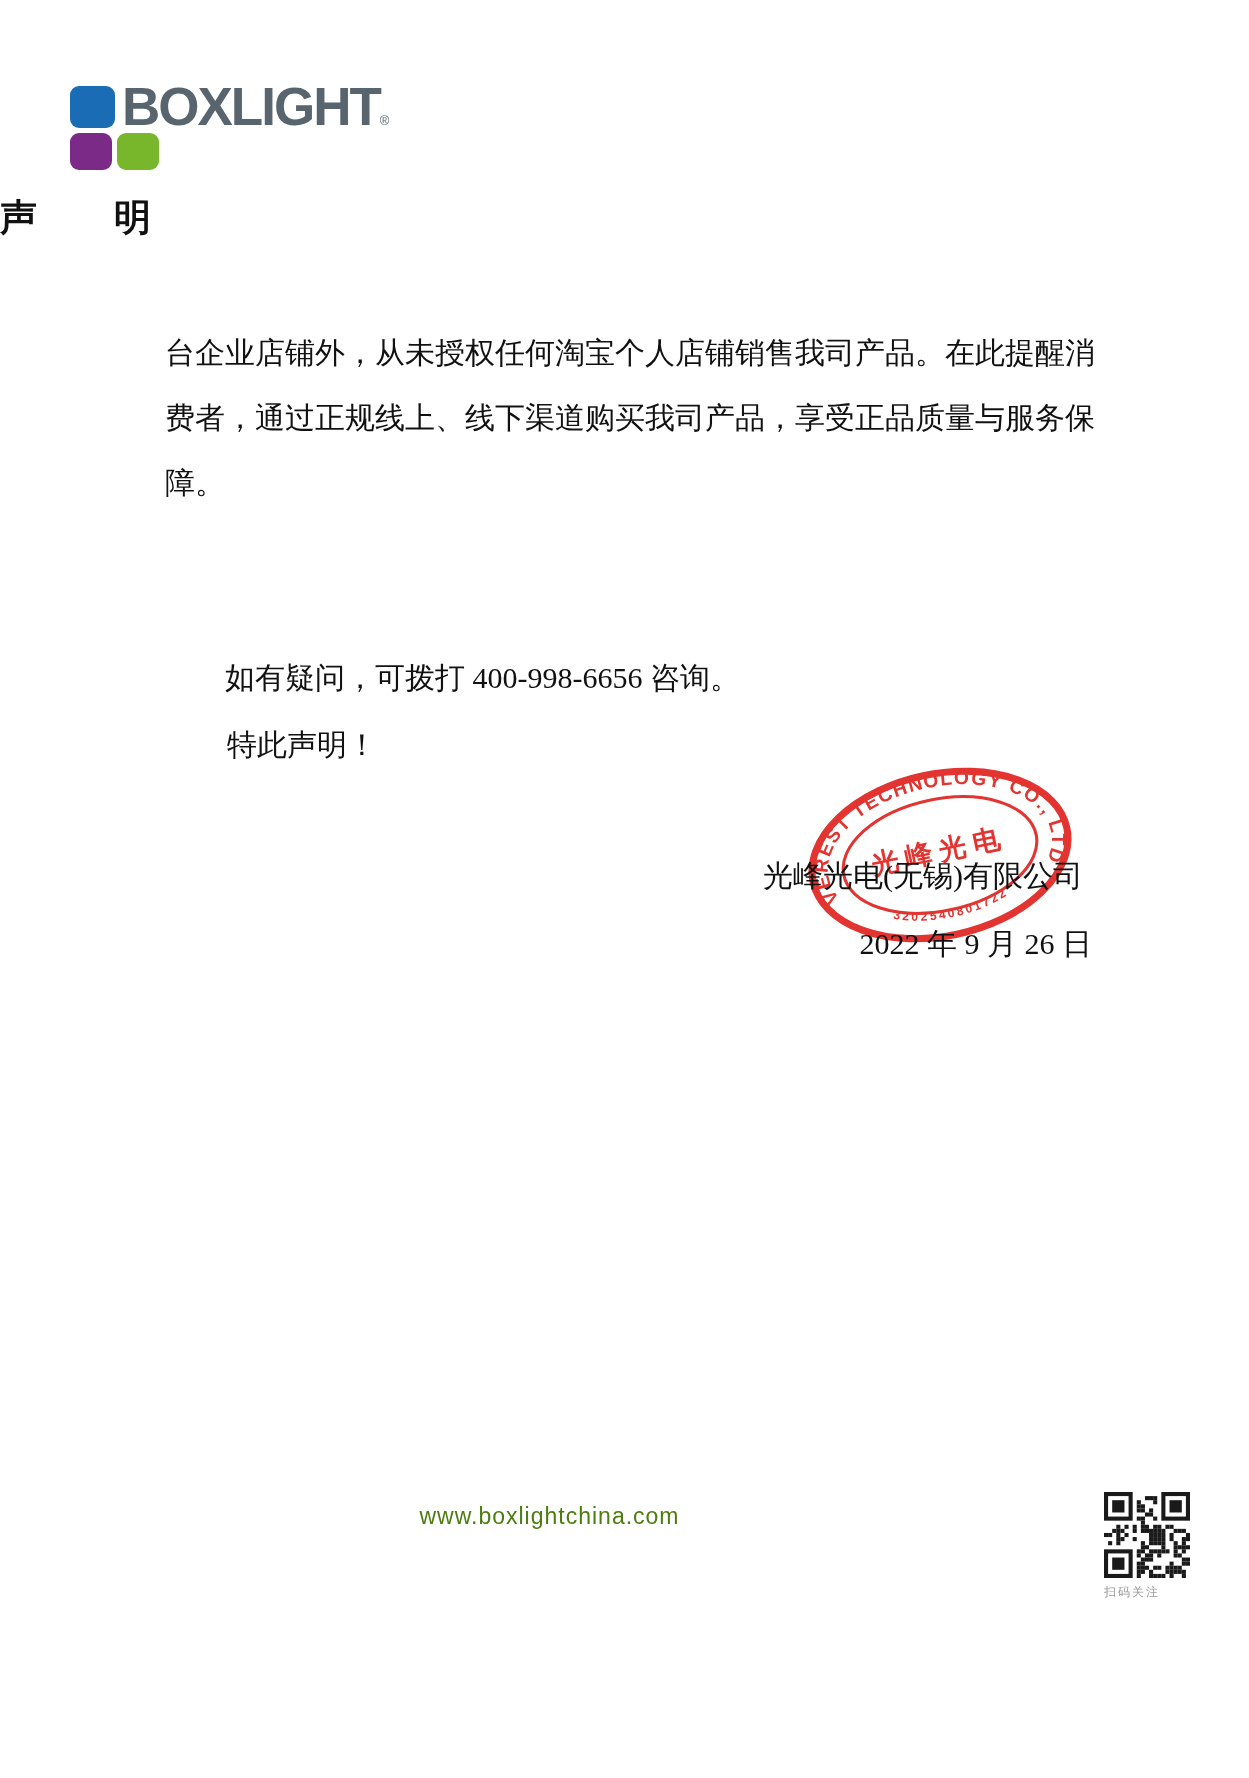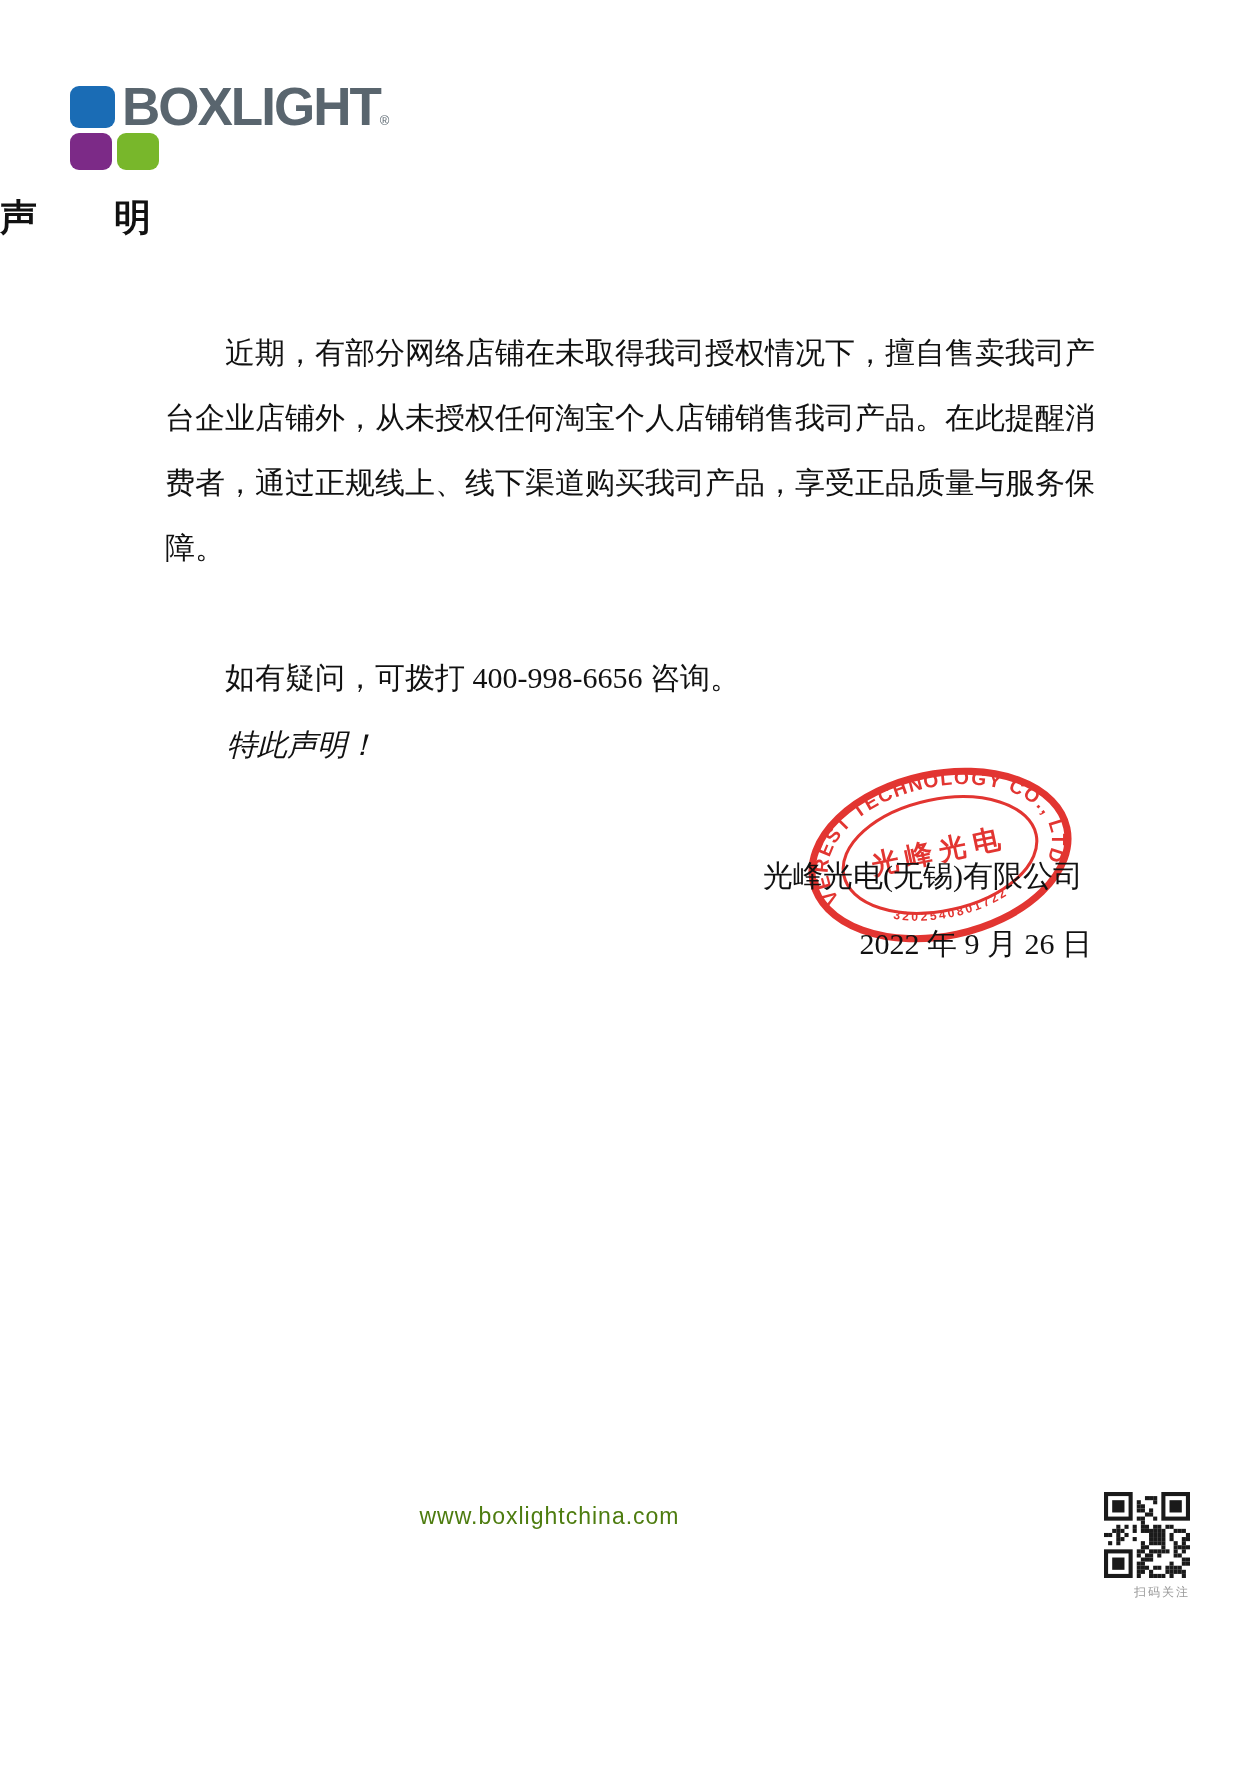--- a/index.html
+++ b/index.html
@@ -42,21 +42,21 @@
     white-space:nowrap;
   }
   .body-line{height:65px;}
   .body-line.first{text-indent:60px;}
   .hotline{
     position:absolute;left:165px;top:645px;width:935px;
     font-size:30px;line-height:65px;text-indent:60px;white-space:nowrap;
   }
   .closing{
     position:absolute;left:165px;top:712px;width:935px;
-    font-size:30px;line-height:65px;text-indent:62px;white-space:nowrap;font-style:italic;
+    font-size:30px;line-height:65px;text-indent:62px;white-space:nowrap;
   }
 
   
   .company-name{
     position:absolute;right:166px;top:856px;
     font-size:30px;white-space:nowrap;z-index:3;
   }
   .doc-date{
     position:absolute;right:157px;top:924px;
     font-size:30px;white-space:nowrap;z-index:3;
@@ -72,41 +72,40 @@
   
   .footer-url{
     position:absolute;left:0;right:150px;top:1503px;
     text-align:center;
     font-family:"Liberation Sans","DejaVu Sans",sans-serif;
     font-size:23px;color:#4d7c0f;letter-spacing:1px;
   }
   .qr{position:absolute;left:1104px;top:1492px;width:86px;height:86px;}
   .qr-caption{
     position:absolute;left:1104px;top:1584px;width:86px;
-    text-align:right;
+    text-align:left;
     font-family:"Liberation Sans","DejaVu Sans",sans-serif;
     font-size:12px;color:#9a9a9a;letter-spacing:2px;white-space:nowrap;
   }
 </style>
 </head>
 <body>
 
 <div class="page">
 
   <div class="logo">
     <div class="logo-sq sq-blue" style="background: rgb(26, 108, 181);"></div>
     <div class="logo-sq sq-purple" style="background: rgb(124, 42, 135);"></div>
     <div class="logo-sq sq-green" style="background: rgb(120, 183, 43);"></div>
     <div class="logo-brand" style="color: rgb(89, 101, 110);"><span>BOXLIGHT</span><span class="logo-reg">®</span></div>
   </div>
 
   <div class="doc-title">声　　明</div>
 
   <div class="body-block">
-    <div class="body-line first">近期，有部分网络店铺在未取得我司授权情况下，擅自售卖我司产</div>
     <div class="body-line">台企业店铺外，从未授权任何淘宝个人店铺销售我司产品。在此提醒消</div>
     <div class="body-line">费者，通过正规线上、线下渠道购买我司产品，享受正品质量与服务保</div>
     <div class="body-line">障。</div>
   </div>
 
   <div class="hotline">如有疑问，可拨打 400-998-6656 咨询。</div>
   <div class="closing">特此声明！</div>
 
   <svg class="seal" viewBox="0 0 300 210">
     <defs>

